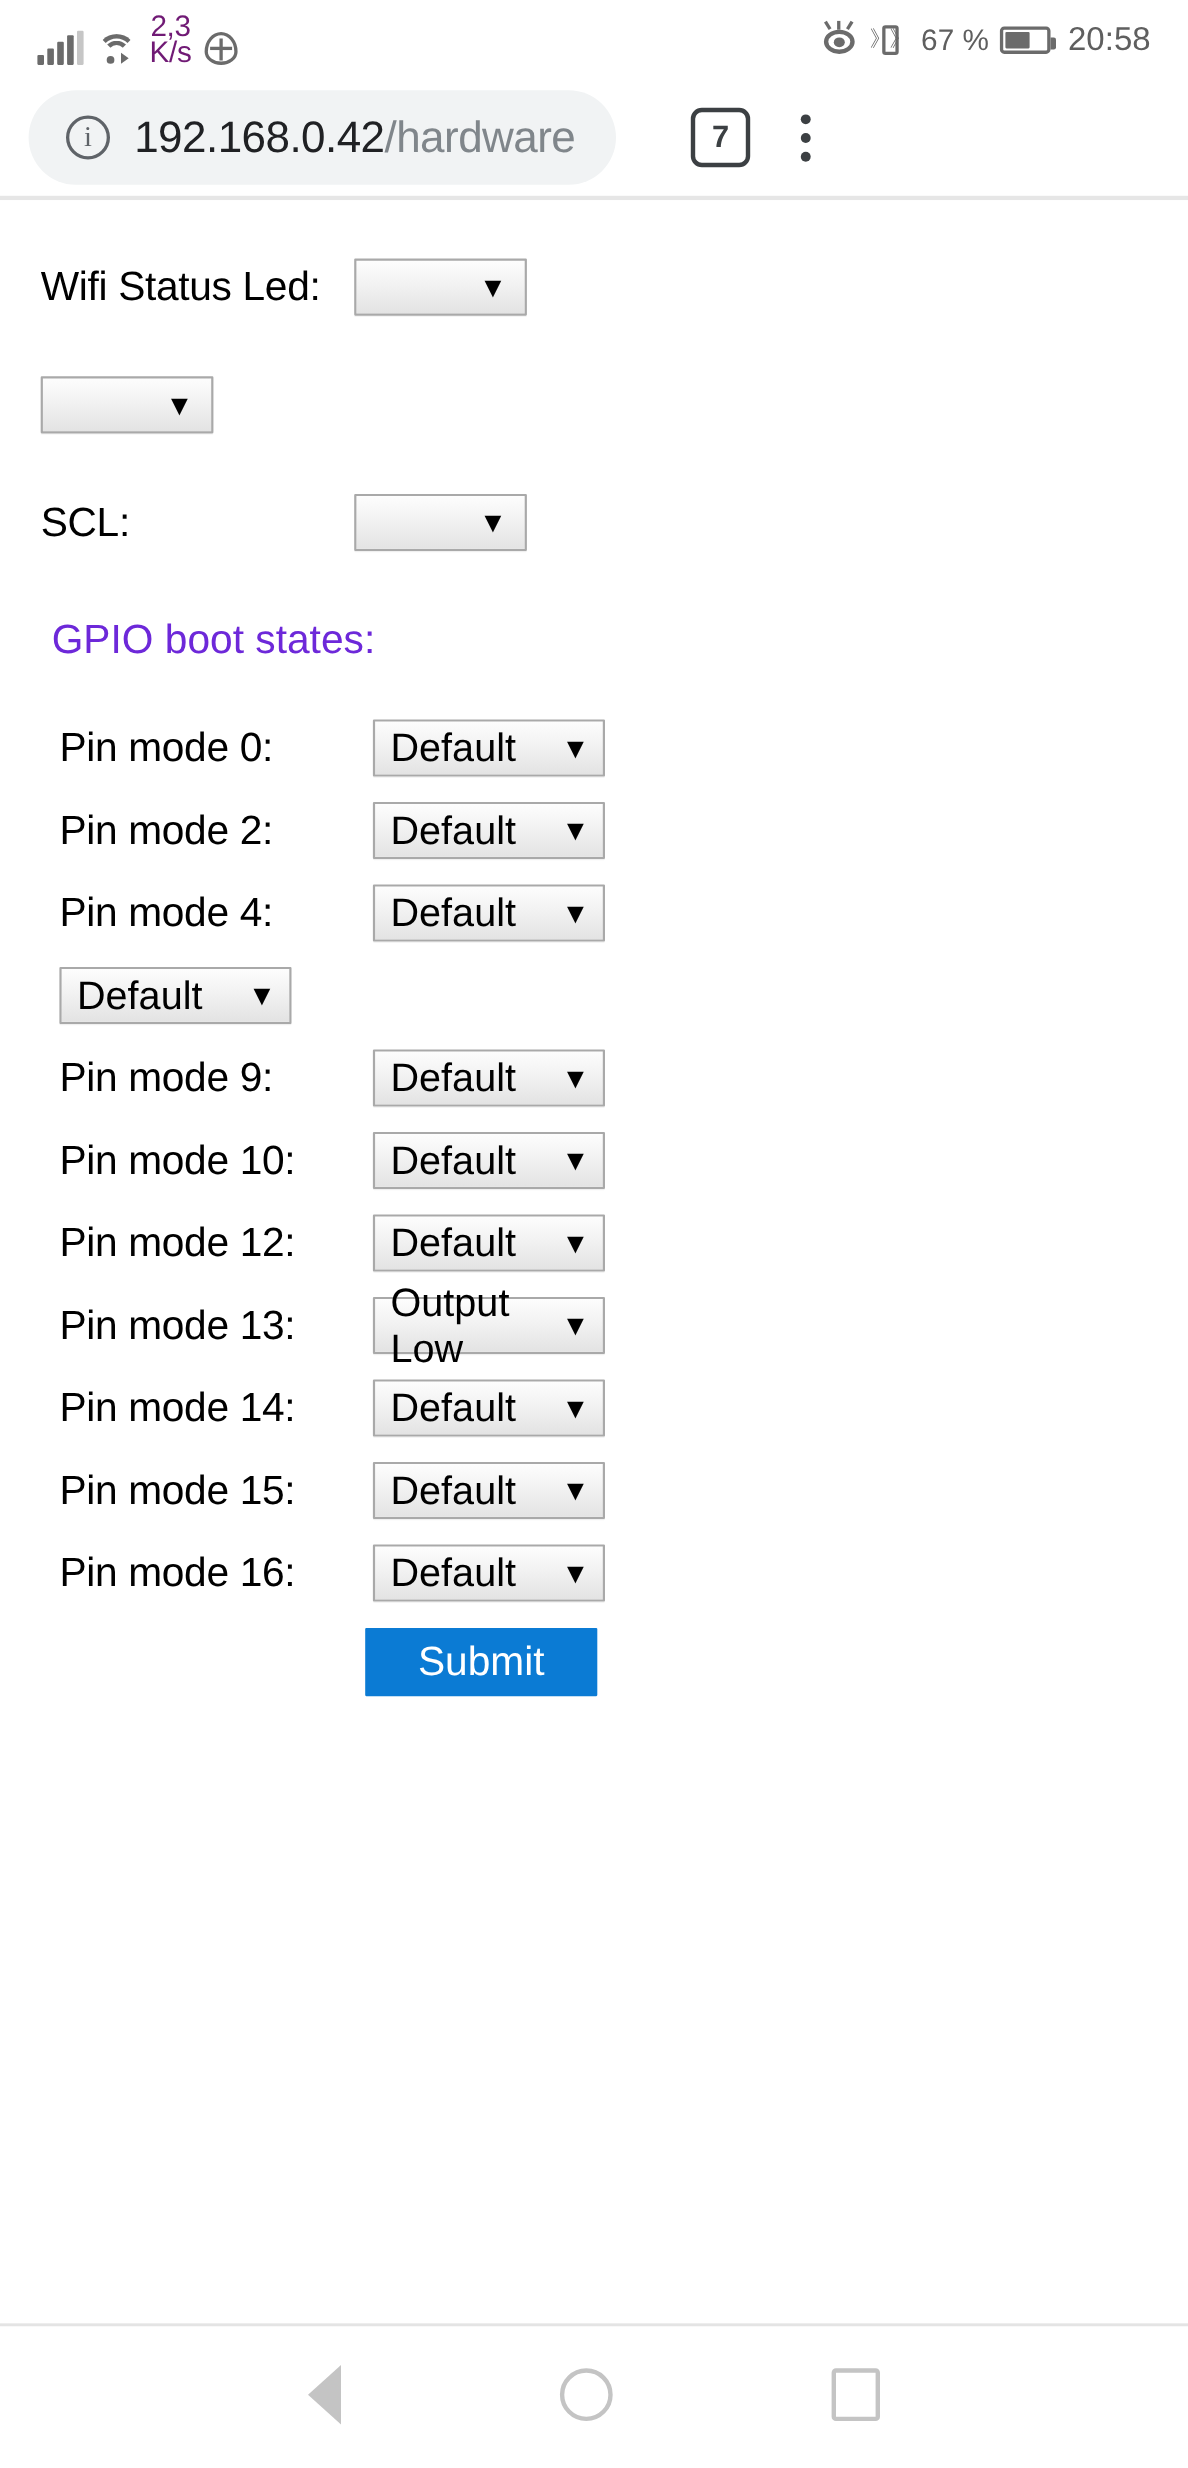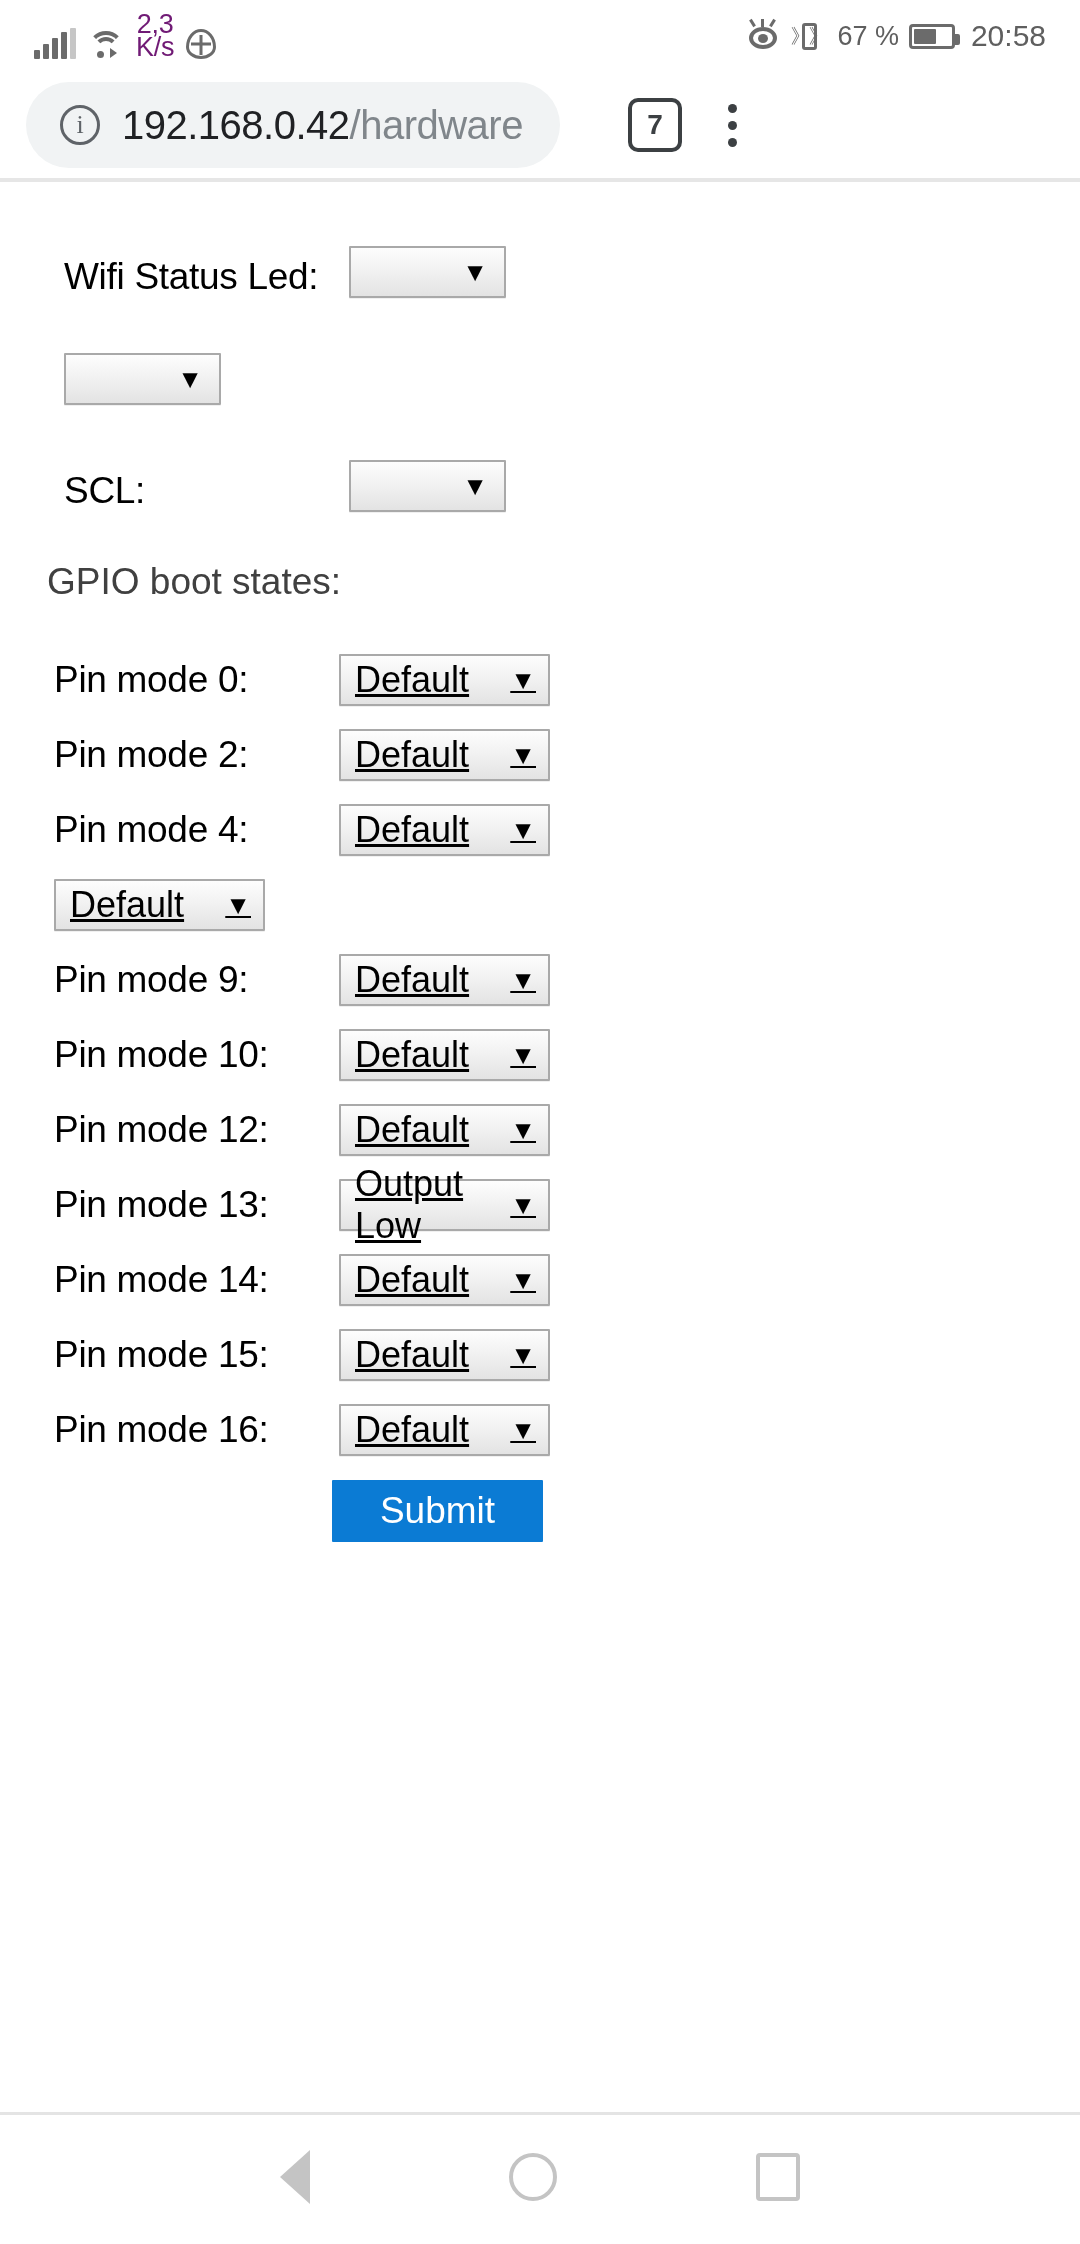--- a/index.html
+++ b/index.html
@@ -125,46 +125,46 @@
   .kebab span{ width:9px;height:9px;border-radius:50%;background:#3c4043; display:block;}
 
   .page-divider{ height:4px; width:100%; background:#e6e6e6; }
 
   
   .content{
     width:100%; height:1930px; background:#ffffff;
     padding:42px 0 0 0; position:relative;
   }
   .row{
-    display:flex; align-items:flex-end;
-    padding-left:64px; height:74px; margin-bottom:33px;
+    display:flex; align-items:center;
+    padding-left:37px; height:74px; margin-bottom:33px;
   }
   .row .lbl{
     font-size:37px; color:#000000; letter-spacing:-0.3px;
     white-space:nowrap;
   }
 
   
   .sel{
     height:52px;
     border:2px solid #a9a9a9;
     background:linear-gradient(#fdfdfd 0%, #f2f2f2 45%, #e3e3e3 100%);
     display:flex; align-items:center; justify-content:space-between;
     padding:0 12px 0 14px;
     font-size:36px; color:#000000;
     border-radius:1px;
     box-shadow:0 1px 0 rgba(0,0,0,0.06);
   }
   .sel .caret{ font-size:26px; line-height:1; color:#000; margin-left:14px; }
   .sel.empty{ width:157px; justify-content:flex-end; }
   .sel.empty .caret{ margin-right:4px; }
-  .sel.filled{ width:211px;text-decoration:underline; }
+  .sel.filled{ width:211px; }
 
   .heading-row{ padding-left:47px; margin-bottom:33px; height:74px; display:flex; align-items:center;}
-  .heading-row .lbl{ font-size:37px; color:#404040;text-align:right; }
+  .heading-row .lbl{ font-size:37px; color:#6d28d9;text-align:right; }
 
   .pinrow{ display:flex; align-items:center; padding-left:54px; height:56px; margin-bottom:19px; }
   .pinrow .lbl{ font-size:37px; color:#000; width:285px; letter-spacing:-0.3px;}
 
   .toprow .lbl{ width:285px; }
 
   .submit-wrap{ padding-left:47px; margin-top:22px; display:flex; }
   .submit-spacer{ width:285px; }
   .submit-btn{
     background:#0b7bd4; color:#ffffff; border:none;

